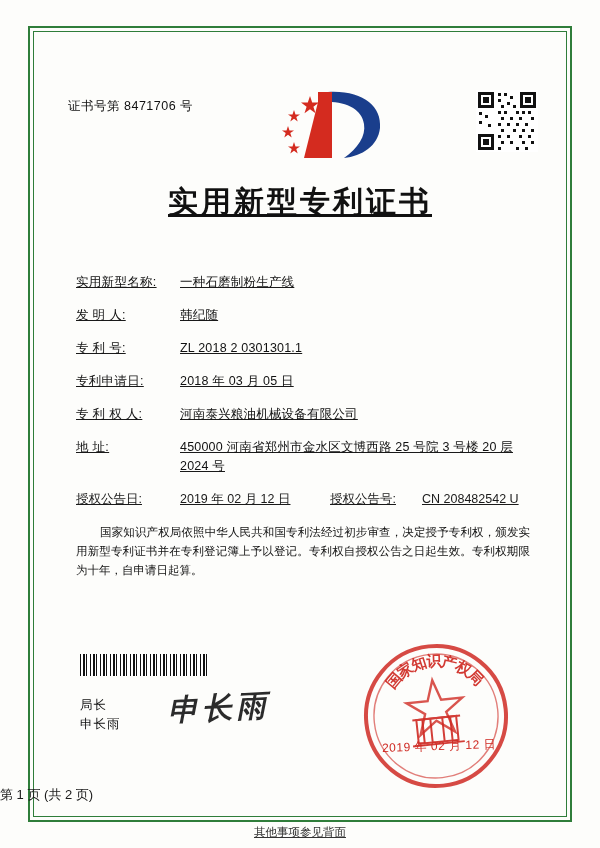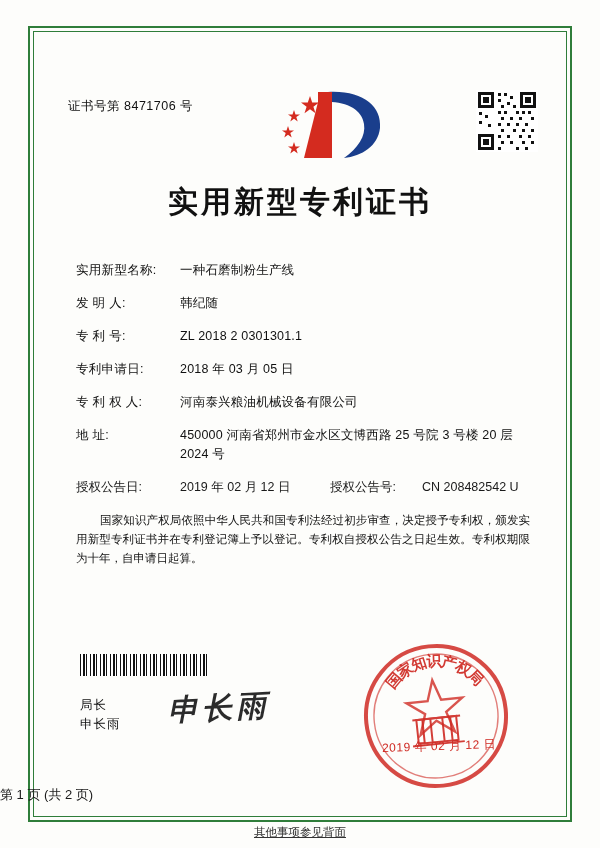--- a/index.html
+++ b/index.html
@@ -75,26 +75,28 @@
   }
 
   .title {
     margin-top: 40px;
     text-align: center;
     font-family: "DejaVu Sans", "Liberation Sans", sans-serif;
     font-size: 30px;
     font-weight: bold;
     letter-spacing: 3px;
     color: #111;
+    text-decoration: underline;
   }
 
   .fields {
-    margin-top: 38px;
+    margin-top: 50px;
     padding-left: 16px;
     padding-right: 6px;
+    text-decoration: underline;
   }
   .field {
     display: flex;
     align-items: flex-start;
     margin-bottom: 14px;
     font-size: 12.5px;
     line-height: 19px;
   }
   .field .lbl {
     flex: 0 0 104px;

